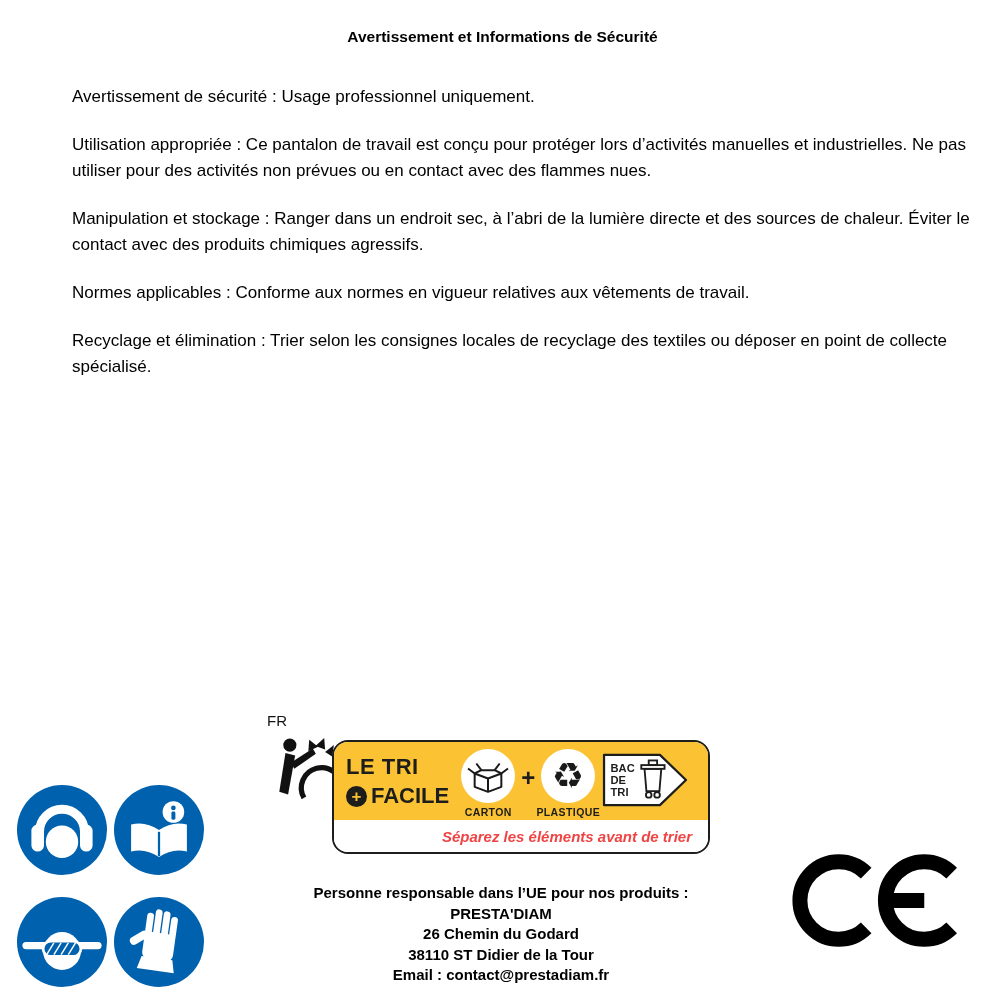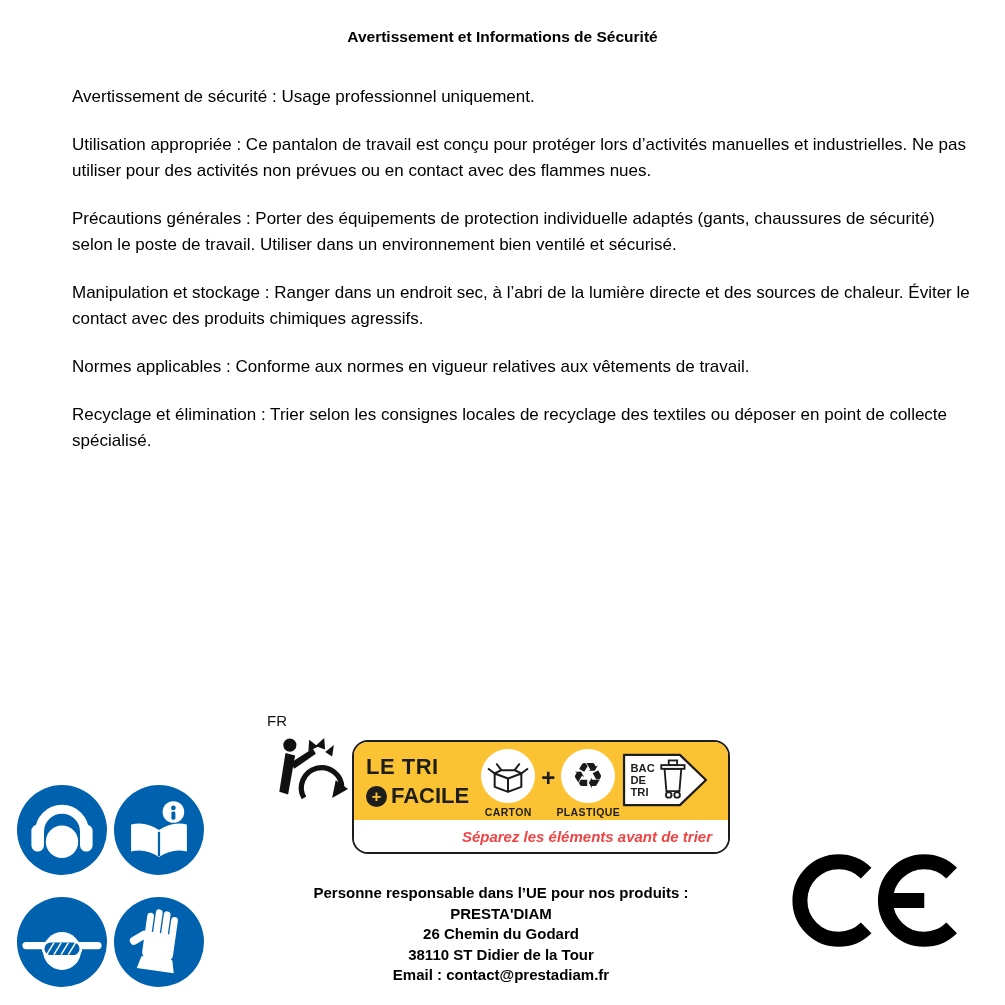--- a/index.html
+++ b/index.html
@@ -19,21 +19,21 @@
     position:absolute;left:17px;top:785px;
     display:grid;grid-template-columns:90px 90px;gap:22px 7px;
   }
   .picto{width:90px;height:90px;display:block;}
 
   
   .fr-mark{position:absolute;left:267px;top:712px;font-size:15px;font-weight:normal;color:#111;}
   .triman{position:absolute;left:274px;top:736px;}
 
   .info-label{
-    position:absolute;left:352px;top:740px;width:378px;height:114px;
+    position:absolute;left:332px;top:740px;width:378px;height:114px;
     border:2px solid #1d1d1b;border-radius:16px;background:#fff;
     box-sizing:border-box;overflow:hidden;display:flex;flex-direction:column;
   }
   .label-yellow{background:#FBC334;flex:1;display:flex;align-items:flex-start;padding:7px 4px 0 12px;}
   .letri{margin-top:5px;margin-right:8px;}
   .letri-l1{font-size:22px;font-weight:bold;color:#1d1d1b;letter-spacing:.5px;}
   .letri-l2{display:flex;align-items:center;gap:4px;margin-top:3px;}
   .plus-disc{
     width:21px;height:21px;border-radius:50%;background:#1d1d1b;color:#FBC334;
     display:flex;align-items:center;justify-content:center;font-weight:bold;font-size:17px;line-height:1;
@@ -62,21 +62,20 @@
 </head>
 <body>
 
 <main class="page">
 
   <h1 class="title">Avertissement et Informations de Sécurité</h1>
 
   <section class="content">
     <p>Avertissement de sécurité : Usage professionnel uniquement.</p>
     <p>Utilisation appropriée : Ce pantalon de travail est conçu pour protéger lors d’activités manuelles et industrielles. Ne pas utiliser pour des activités non prévues ou en contact avec des flammes nues.</p>
-    <p>Précautions générales : Porter des équipements de protection individuelle adaptés (gants, chaussures de sécurité) selon le poste de travail. Utiliser dans un environnement bien ventilé et sécurisé.</p>
     <p>Manipulation et stockage : Ranger dans un endroit sec, à l’abri de la lumière directe et des sources de chaleur. Éviter le contact avec des produits chimiques agressifs.</p>
     <p>Normes applicables : Conforme aux normes en vigueur relatives aux vêtements de travail.</p>
     <p>Recyclage et élimination : Trier selon les consignes locales de recyclage des textiles ou déposer en point de collecte spécialisé.</p>
   </section>
 
   <div class="icon-grid">
 
     <svg class="picto" viewBox="0 0 100 100">
       <circle cx="50" cy="50" r="50" fill="#0062AE"></circle>
       <path d="M25 52 A25 25 0 0 1 75 52" fill="none" stroke="#fff" stroke-width="10"></path>

